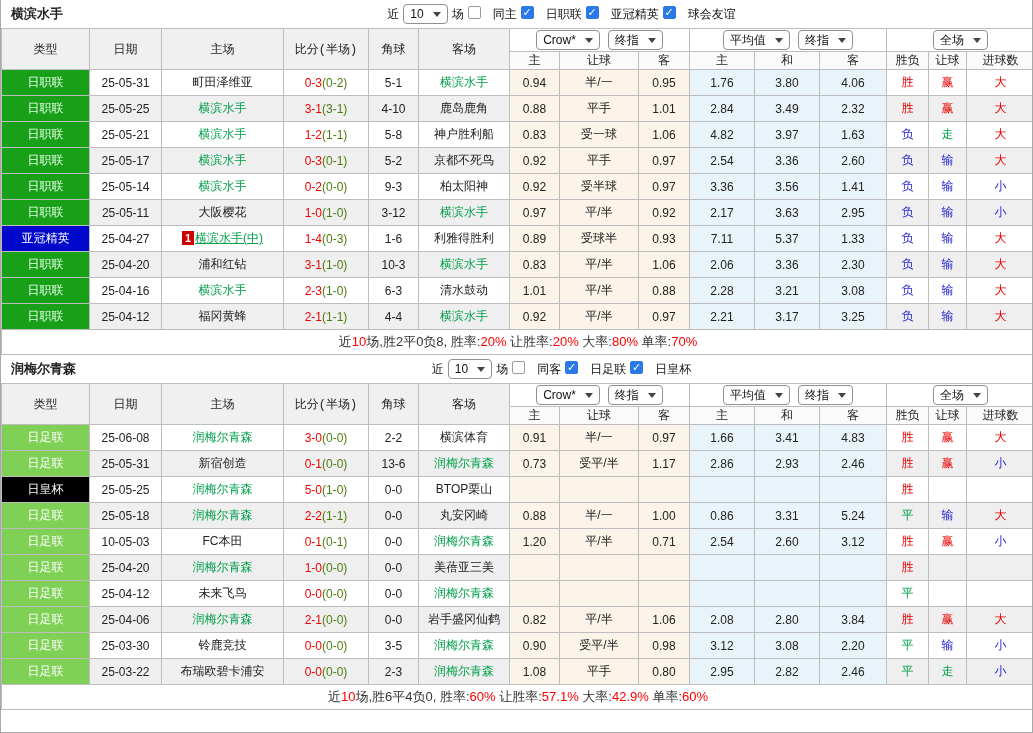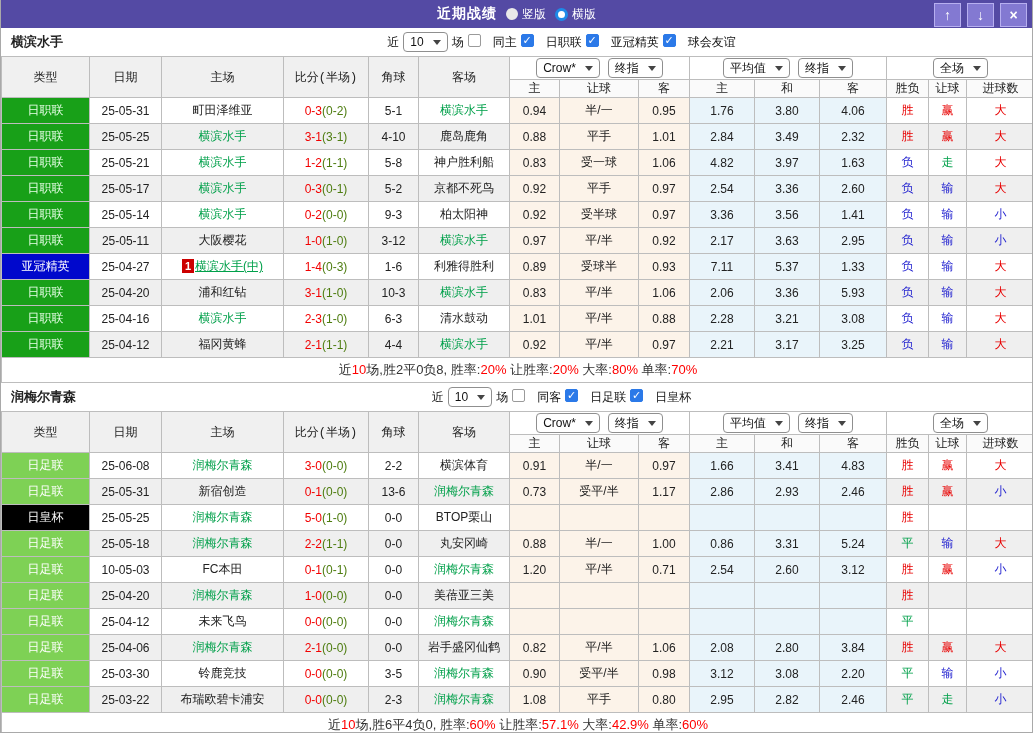--- a/index.html
+++ b/index.html
@@ -48,44 +48,20 @@
   .score-half{color:#4d7c0f;}
   .mark{display:inline-block;background:#c00;color:#fff;width:12px;height:14px;line-height:14px;font-size:11px;margin-right:1px;font-weight:bold;}
   .link{text-decoration:underline;cursor:pointer;}
   .grid tfoot td.summary{height:24px;background:#fff;font-size:13px;color:#333;}
   .grid tfoot td.summary .t-red{color:#f00;}
 </style>
 </head>
 <body>
 
 <div class="app">
-  <div class="titlebar">
-    <div class="title-group">
-      <span class="title">近期战绩</span>
-      <span class="radio-item">
-        <span class="radio r-plain"></span>
-        <span>竖版</span>
-      </span>
-      <span class="radio-item">
-        <span class="radio r-ring"></span>
-        <span>横版</span>
-      </span>
-    </div>
-    <div class="win-btns">
-      <div class="win-btn">
-          <span>↑</span>
-        </div>
-      <div class="win-btn">
-          <span>↓</span>
-        </div>
-      <div class="win-btn">
-          <span>×</span>
-        </div>
-    </div>
-  </div>
   <div id="sections">
       <div class="section">
         <div class="section-bar">
           <span class="team-name">横滨水手</span>
           <div class="filter">
             <span>近</span>
             <span class="selbox">
               <span class="selval">10</span>
               <span class="chev"></span>
             </span>
@@ -304,21 +280,21 @@
               <td>25-04-20</td>
               <td>浦和红钻</td>
               <td><span class="score-main">3-1</span><span class="score-half">(1-0)</span></td>
               <td>10-3</td>
               <td class="t-green">横滨水手</td>
               <td class="od">0.83</td>
               <td class="od">平/半</td>
               <td class="od">1.06</td>
               <td class="avg">2.06</td>
               <td class="avg">3.36</td>
-              <td class="avg">5.93</td>
+              <td class="avg">2.30</td>
               <td class="t-blue">负</td>
               <td class="t-blue">输</td>
               <td class="t-red">大</td>
             </tr>
             <tr>
               <td class="badge-green">日职联</td>
               <td>25-04-16</td>
               <td class="t-green">横滨水手</td>
               <td><span class="score-main">2-3</span><span class="score-half">(1-0)</span></td>
               <td>6-3</td>

